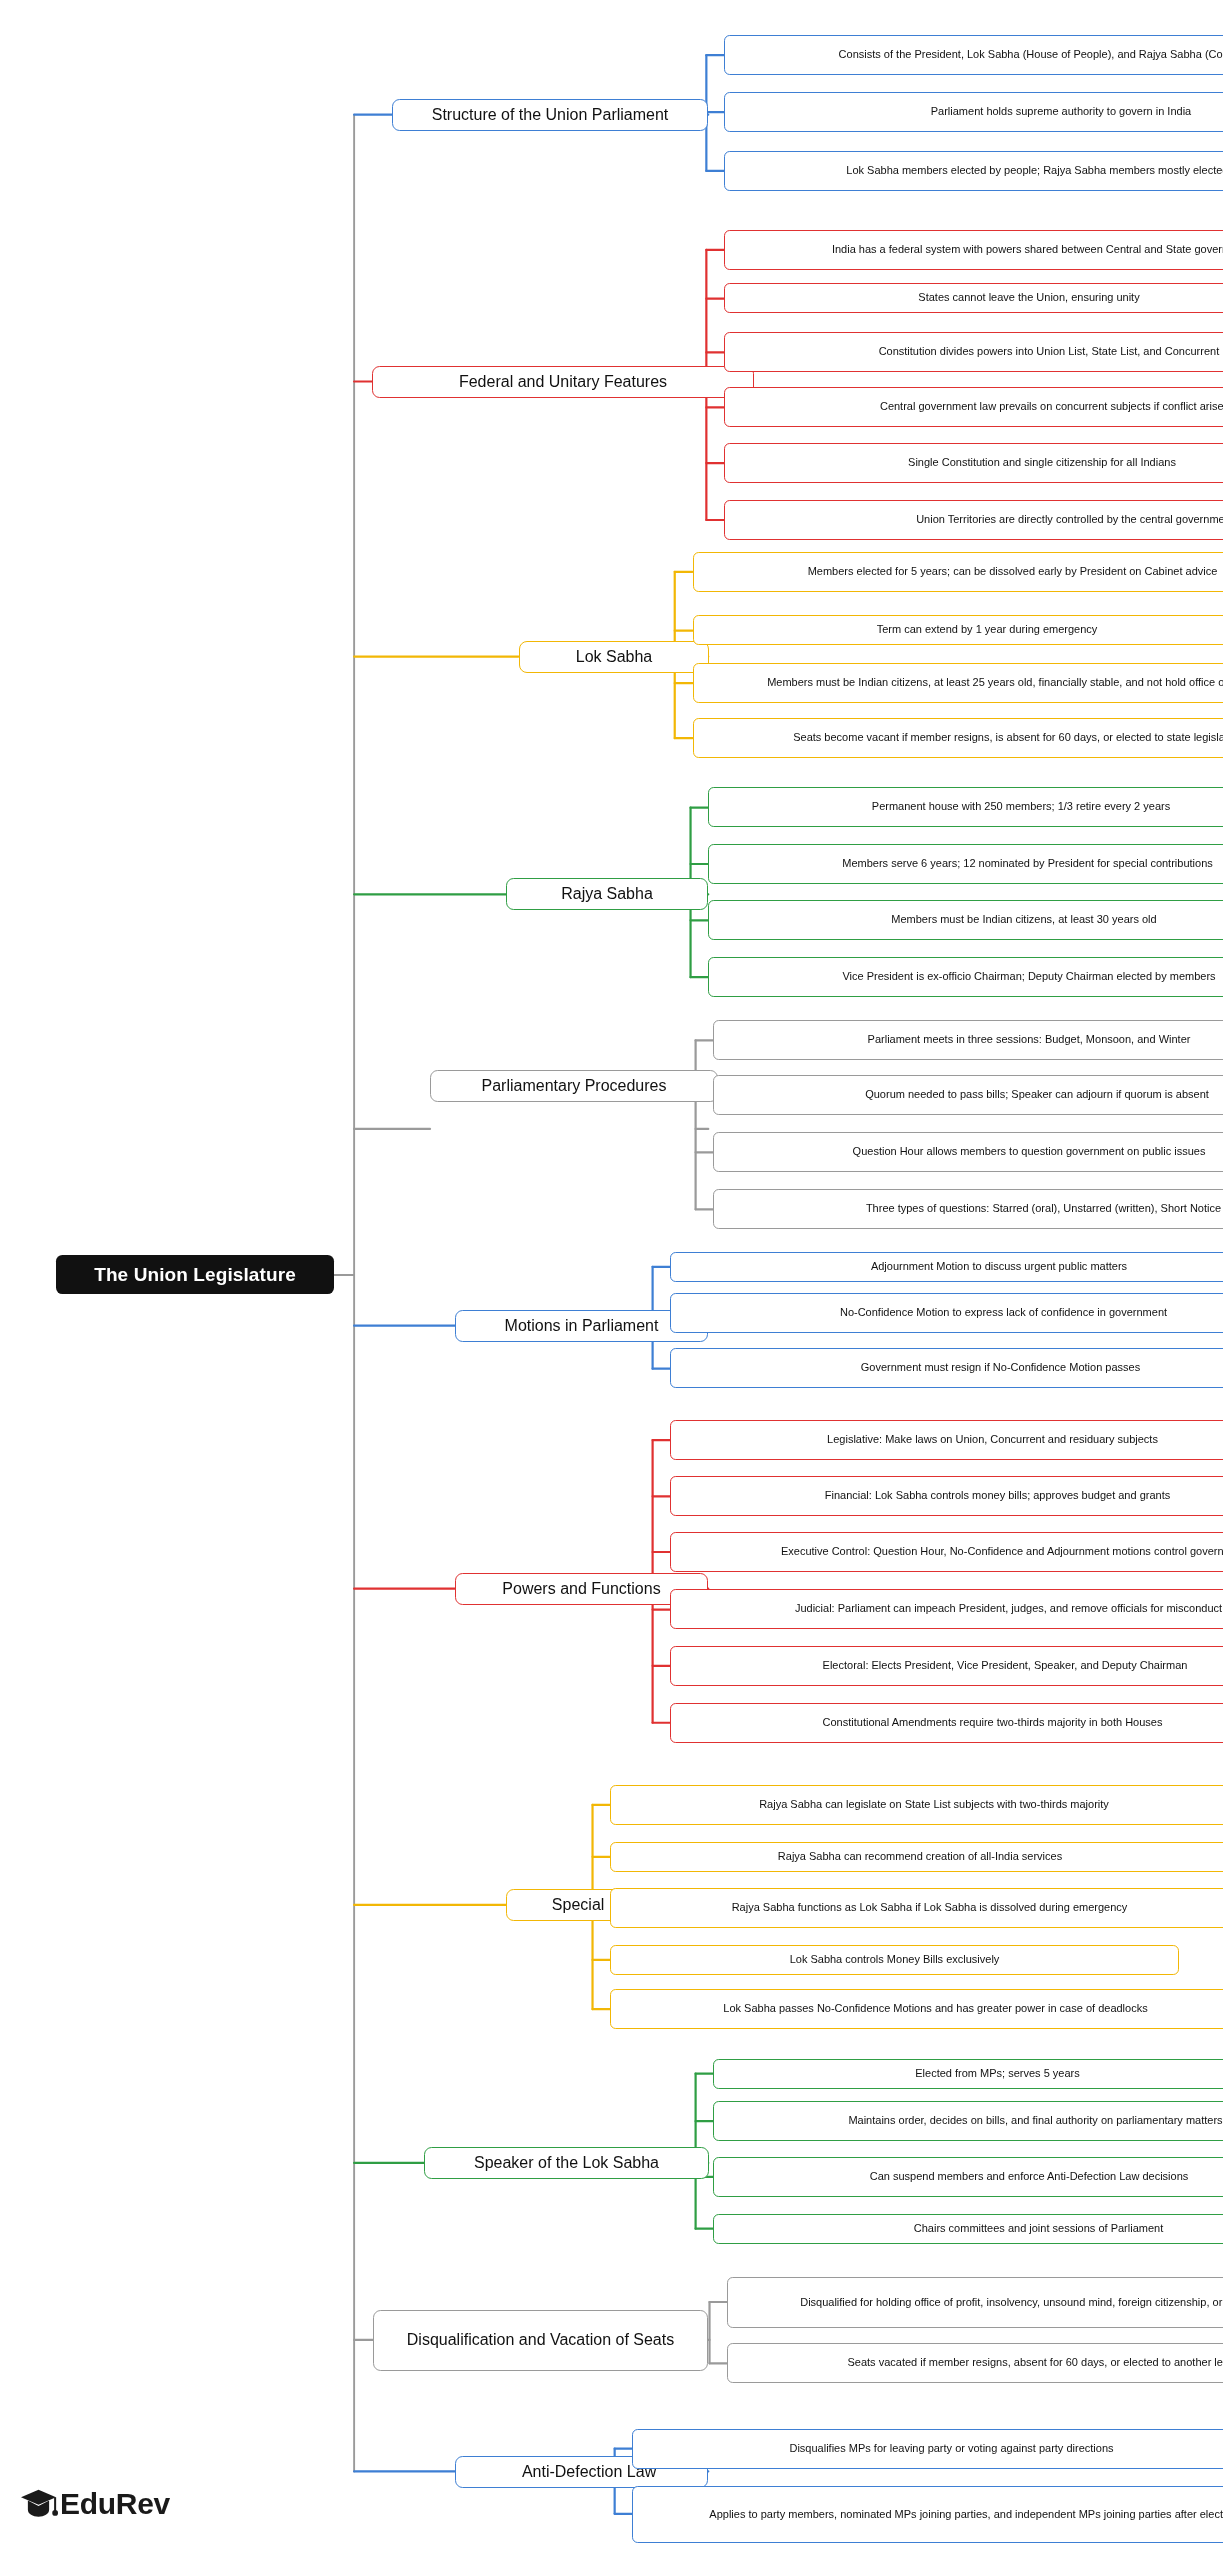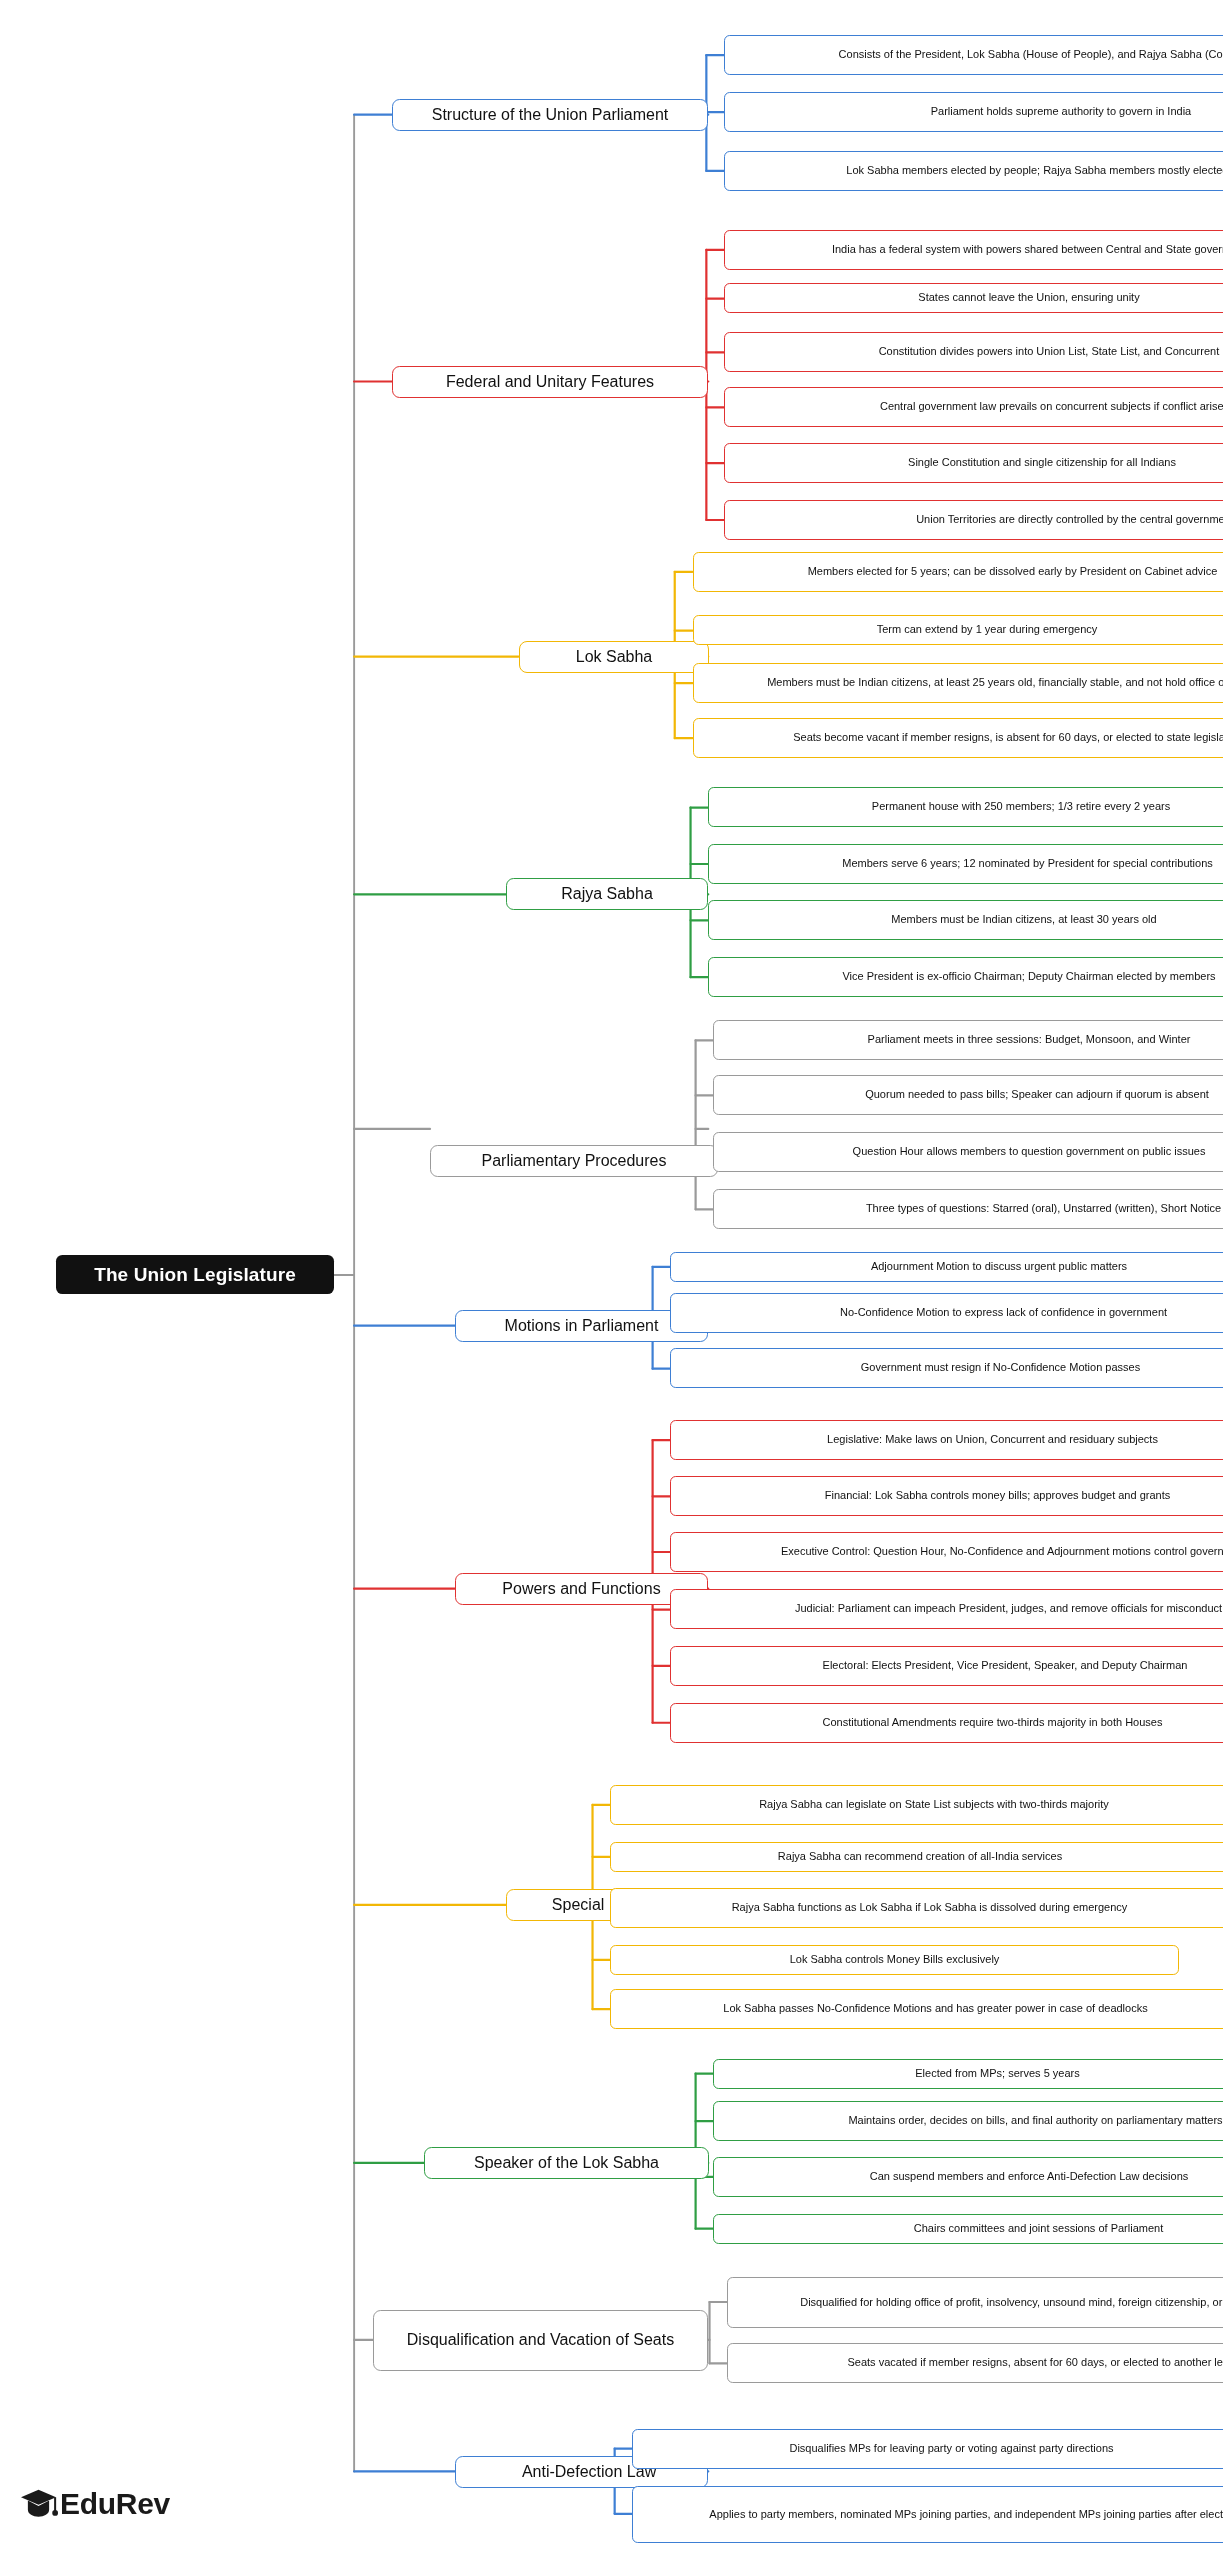--- a/index.html
+++ b/index.html
@@ -162,38 +162,38 @@
       <path d="M 972 3872 V 3975" fill="none" stroke="#3e7fd4" stroke-width="3.5" stroke-linecap="round"></path>
       <path d="M 972 3872 H 1000" fill="none" stroke="#3e7fd4" stroke-width="3.5" stroke-linecap="round"></path>
       <path d="M 972 3975 H 1000" fill="none" stroke="#3e7fd4" stroke-width="3.5" stroke-linecap="round"></path>
     </svg>
   <div id="nodes">
       <div class="root" style="left: 56px; top: 1255px; width: 278px; height: 39px;">The Union Legislature</div>
       <div class="branch" style="left: 392px; top: 99px; width: 316px; min-height: 32px; border-color: rgb(62, 127, 212);">Structure of the Union Parliament</div>
       <div class="leaf" style="left: 724px; top: 35px; width: 686px; min-height: 40px; border-color: rgb(62, 127, 212);">Consists of the President, Lok Sabha (House of People), and Rajya Sabha (Council of States)</div>
       <div class="leaf" style="left: 724px; top: 92px; width: 674px; min-height: 40px; border-color: rgb(62, 127, 212);">Parliament holds supreme authority to govern in India</div>
       <div class="leaf" style="left: 724px; top: 151px; width: 727px; min-height: 40px; border-color: rgb(62, 127, 212);">Lok Sabha members elected by people; Rajya Sabha members mostly elected by state legislatures</div>
-      <div class="branch" style="left: 392px; top: 366px; width: 316px; min-height: 32px; border-color: rgb(224, 49, 49);">Federal and Unitary Features</div>
+      <div class="branch" style="left: 372px; top: 366px; width: 382px; min-height: 32px; border-color: rgb(224, 49, 49);">Federal and Unitary Features</div>
       <div class="leaf" style="left: 724px; top: 230px; width: 642px; min-height: 40px; border-color: rgb(224, 49, 49);">India has a federal system with powers shared between Central and State governments</div>
       <div class="leaf" style="left: 724px; top: 283px; width: 610px; min-height: 30px; border-color: rgb(224, 49, 49);">States cannot leave the Union, ensuring unity</div>
       <div class="leaf" style="left: 724px; top: 332px; width: 670px; min-height: 40px; border-color: rgb(224, 49, 49);">Constitution divides powers into Union List, State List, and Concurrent List</div>
       <div class="leaf" style="left: 724px; top: 387px; width: 661px; min-height: 40px; border-color: rgb(224, 49, 49);">Central government law prevails on concurrent subjects if conflict arises</div>
       <div class="leaf" style="left: 724px; top: 443px; width: 636px; min-height: 40px; border-color: rgb(224, 49, 49);">Single Constitution and single citizenship for all Indians</div>
       <div class="leaf" style="left: 724px; top: 500px; width: 702px; min-height: 40px; border-color: rgb(224, 49, 49);">Union Territories are directly controlled by the central government</div>
       <div class="branch" style="left: 519px; top: 641px; width: 190px; min-height: 32px; border-color: rgb(242, 183, 5); border-radius: 8px;">Lok Sabha</div>
       <div class="leaf" style="left: 693px; top: 552px; width: 639px; min-height: 40px; border-color: rgb(242, 183, 5);">Members elected for 5 years; can be dissolved early by President on Cabinet advice</div>
       <div class="leaf" style="left: 693px; top: 615px; width: 588px; min-height: 30px; border-color: rgb(242, 183, 5);">Term can extend by 1 year during emergency</div>
       <div class="leaf" style="left: 693px; top: 663px; width: 636px; min-height: 40px; border-color: rgb(242, 183, 5);">Members must be Indian citizens, at least 25 years old, financially stable, and not hold office of profit</div>
       <div class="leaf" style="left: 693px; top: 718px; width: 651px; min-height: 40px; border-color: rgb(242, 183, 5);">Seats become vacant if member resigns, is absent for 60 days, or elected to state legislature</div>
       <div class="branch" style="left: 506px; top: 878px; width: 202px; min-height: 32px; border-color: rgb(47, 158, 68);">Rajya Sabha</div>
       <div class="leaf" style="left: 708px; top: 787px; width: 626px; min-height: 40px; border-color: rgb(47, 158, 68);">Permanent house with 250 members; 1/3 retire every 2 years</div>
       <div class="leaf" style="left: 708px; top: 844px; width: 639px; min-height: 40px; border-color: rgb(47, 158, 68);">Members serve 6 years; 12 nominated by President for special contributions</div>
       <div class="leaf" style="left: 708px; top: 900px; width: 632px; min-height: 40px; border-color: rgb(47, 158, 68);">Members must be Indian citizens, at least 30 years old</div>
       <div class="leaf" style="left: 708px; top: 957px; width: 642px; min-height: 40px; border-color: rgb(47, 158, 68);">Vice President is ex-officio Chairman; Deputy Chairman elected by members</div>
-      <div class="branch" style="left: 430px; top: 1145px; width: 288px; min-height: 32px; border-color: rgb(154, 154, 154);">Parliamentary Procedures</div>
+      <div class="branch" style="left: 430px; top: 1070px; width: 288px; min-height: 32px; border-color: rgb(154, 154, 154);">Parliamentary Procedures</div>
       <div class="leaf" style="left: 713px; top: 1020px; width: 632px; min-height: 40px; border-color: rgb(154, 154, 154);">Parliament meets in three sessions: Budget, Monsoon, and Winter</div>
       <div class="leaf" style="left: 713px; top: 1075px; width: 648px; min-height: 40px; border-color: rgb(154, 154, 154);">Quorum needed to pass bills; Speaker can adjourn if quorum is absent</div>
       <div class="leaf" style="left: 713px; top: 1132px; width: 632px; min-height: 40px; border-color: rgb(154, 154, 154);">Question Hour allows members to question government on public issues</div>
       <div class="leaf" style="left: 713px; top: 1189px; width: 661px; min-height: 40px; border-color: rgb(154, 154, 154);">Three types of questions: Starred (oral), Unstarred (written), Short Notice</div>
       <div class="branch" style="left: 455px; top: 1310px; width: 253px; min-height: 32px; border-color: rgb(62, 127, 212);">Motions in Parliament</div>
       <div class="leaf" style="left: 670px; top: 1252px; width: 658px; min-height: 30px; border-color: rgb(62, 127, 212);">Adjournment Motion to discuss urgent public matters</div>
       <div class="leaf" style="left: 670px; top: 1293px; width: 667px; min-height: 40px; border-color: rgb(62, 127, 212);">No-Confidence Motion to express lack of confidence in government</div>
       <div class="leaf" style="left: 670px; top: 1348px; width: 661px; min-height: 40px; border-color: rgb(62, 127, 212);">Government must resign if No-Confidence Motion passes</div>
       <div class="branch" style="left: 455px; top: 1573px; width: 253px; min-height: 32px; border-color: rgb(224, 49, 49);">Powers and Functions</div>
       <div class="leaf" style="left: 670px; top: 1420px; width: 645px; min-height: 40px; border-color: rgb(224, 49, 49);">Legislative: Make laws on Union, Concurrent and residuary subjects</div>

